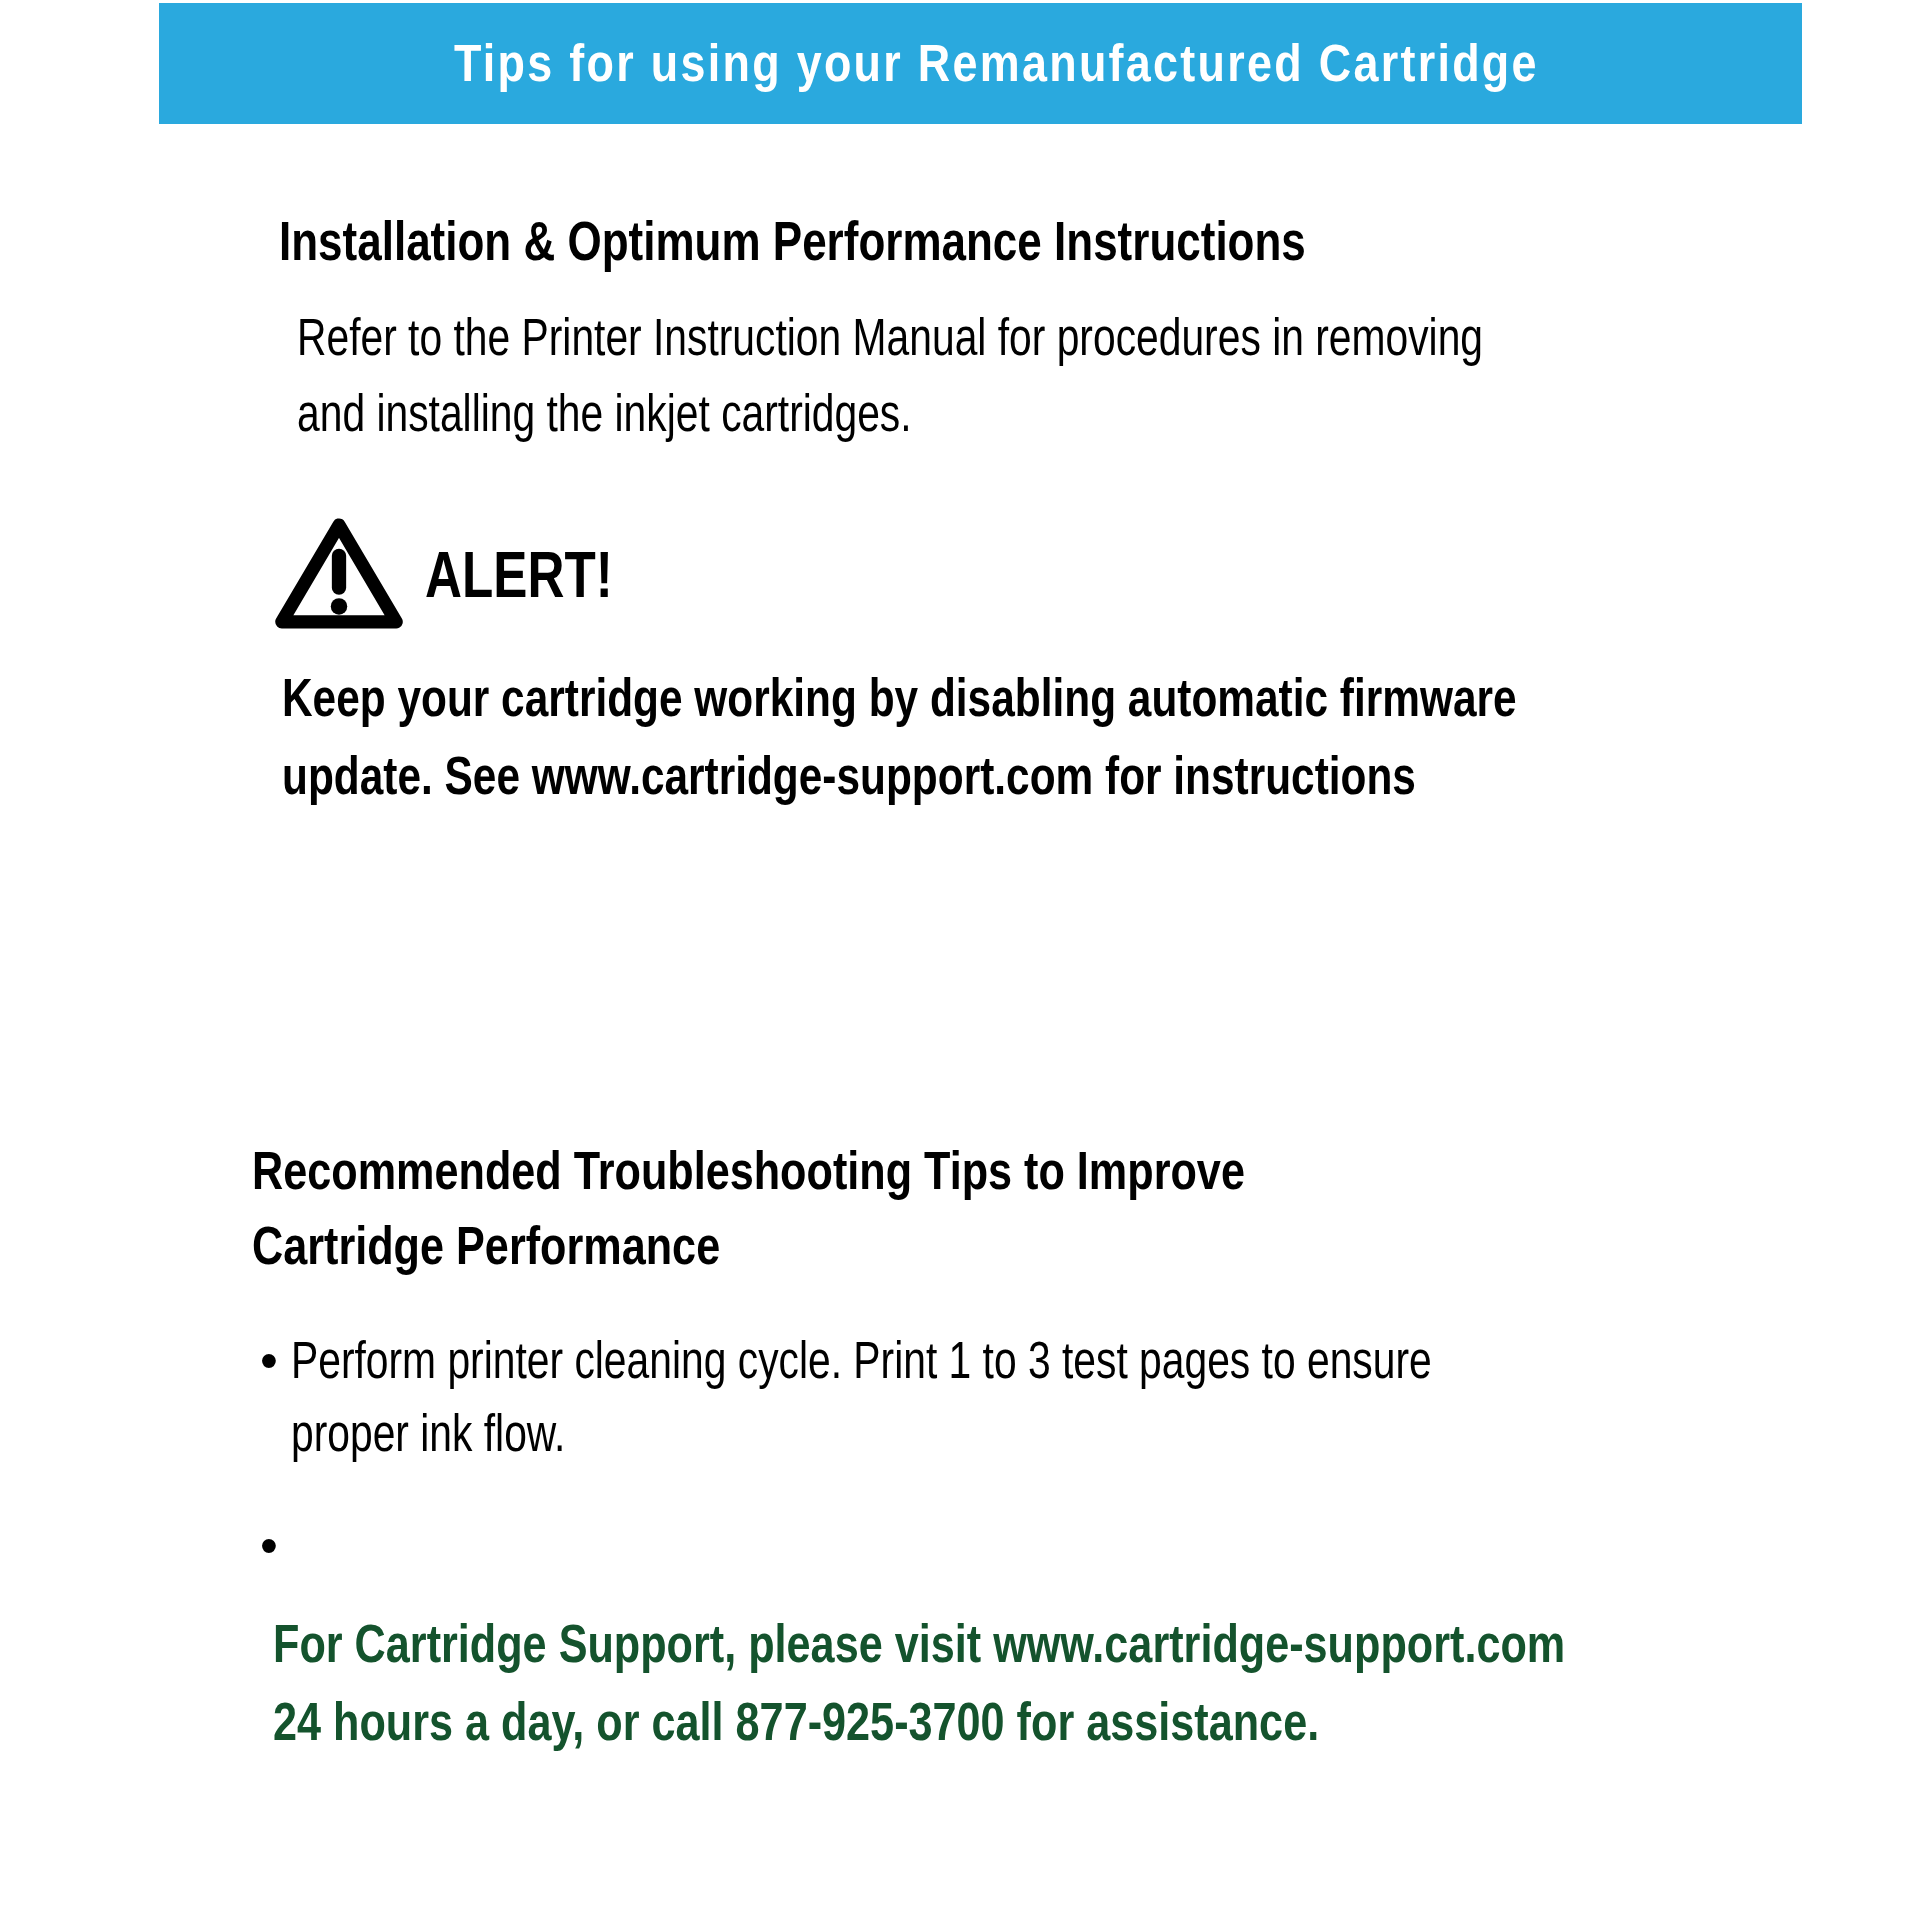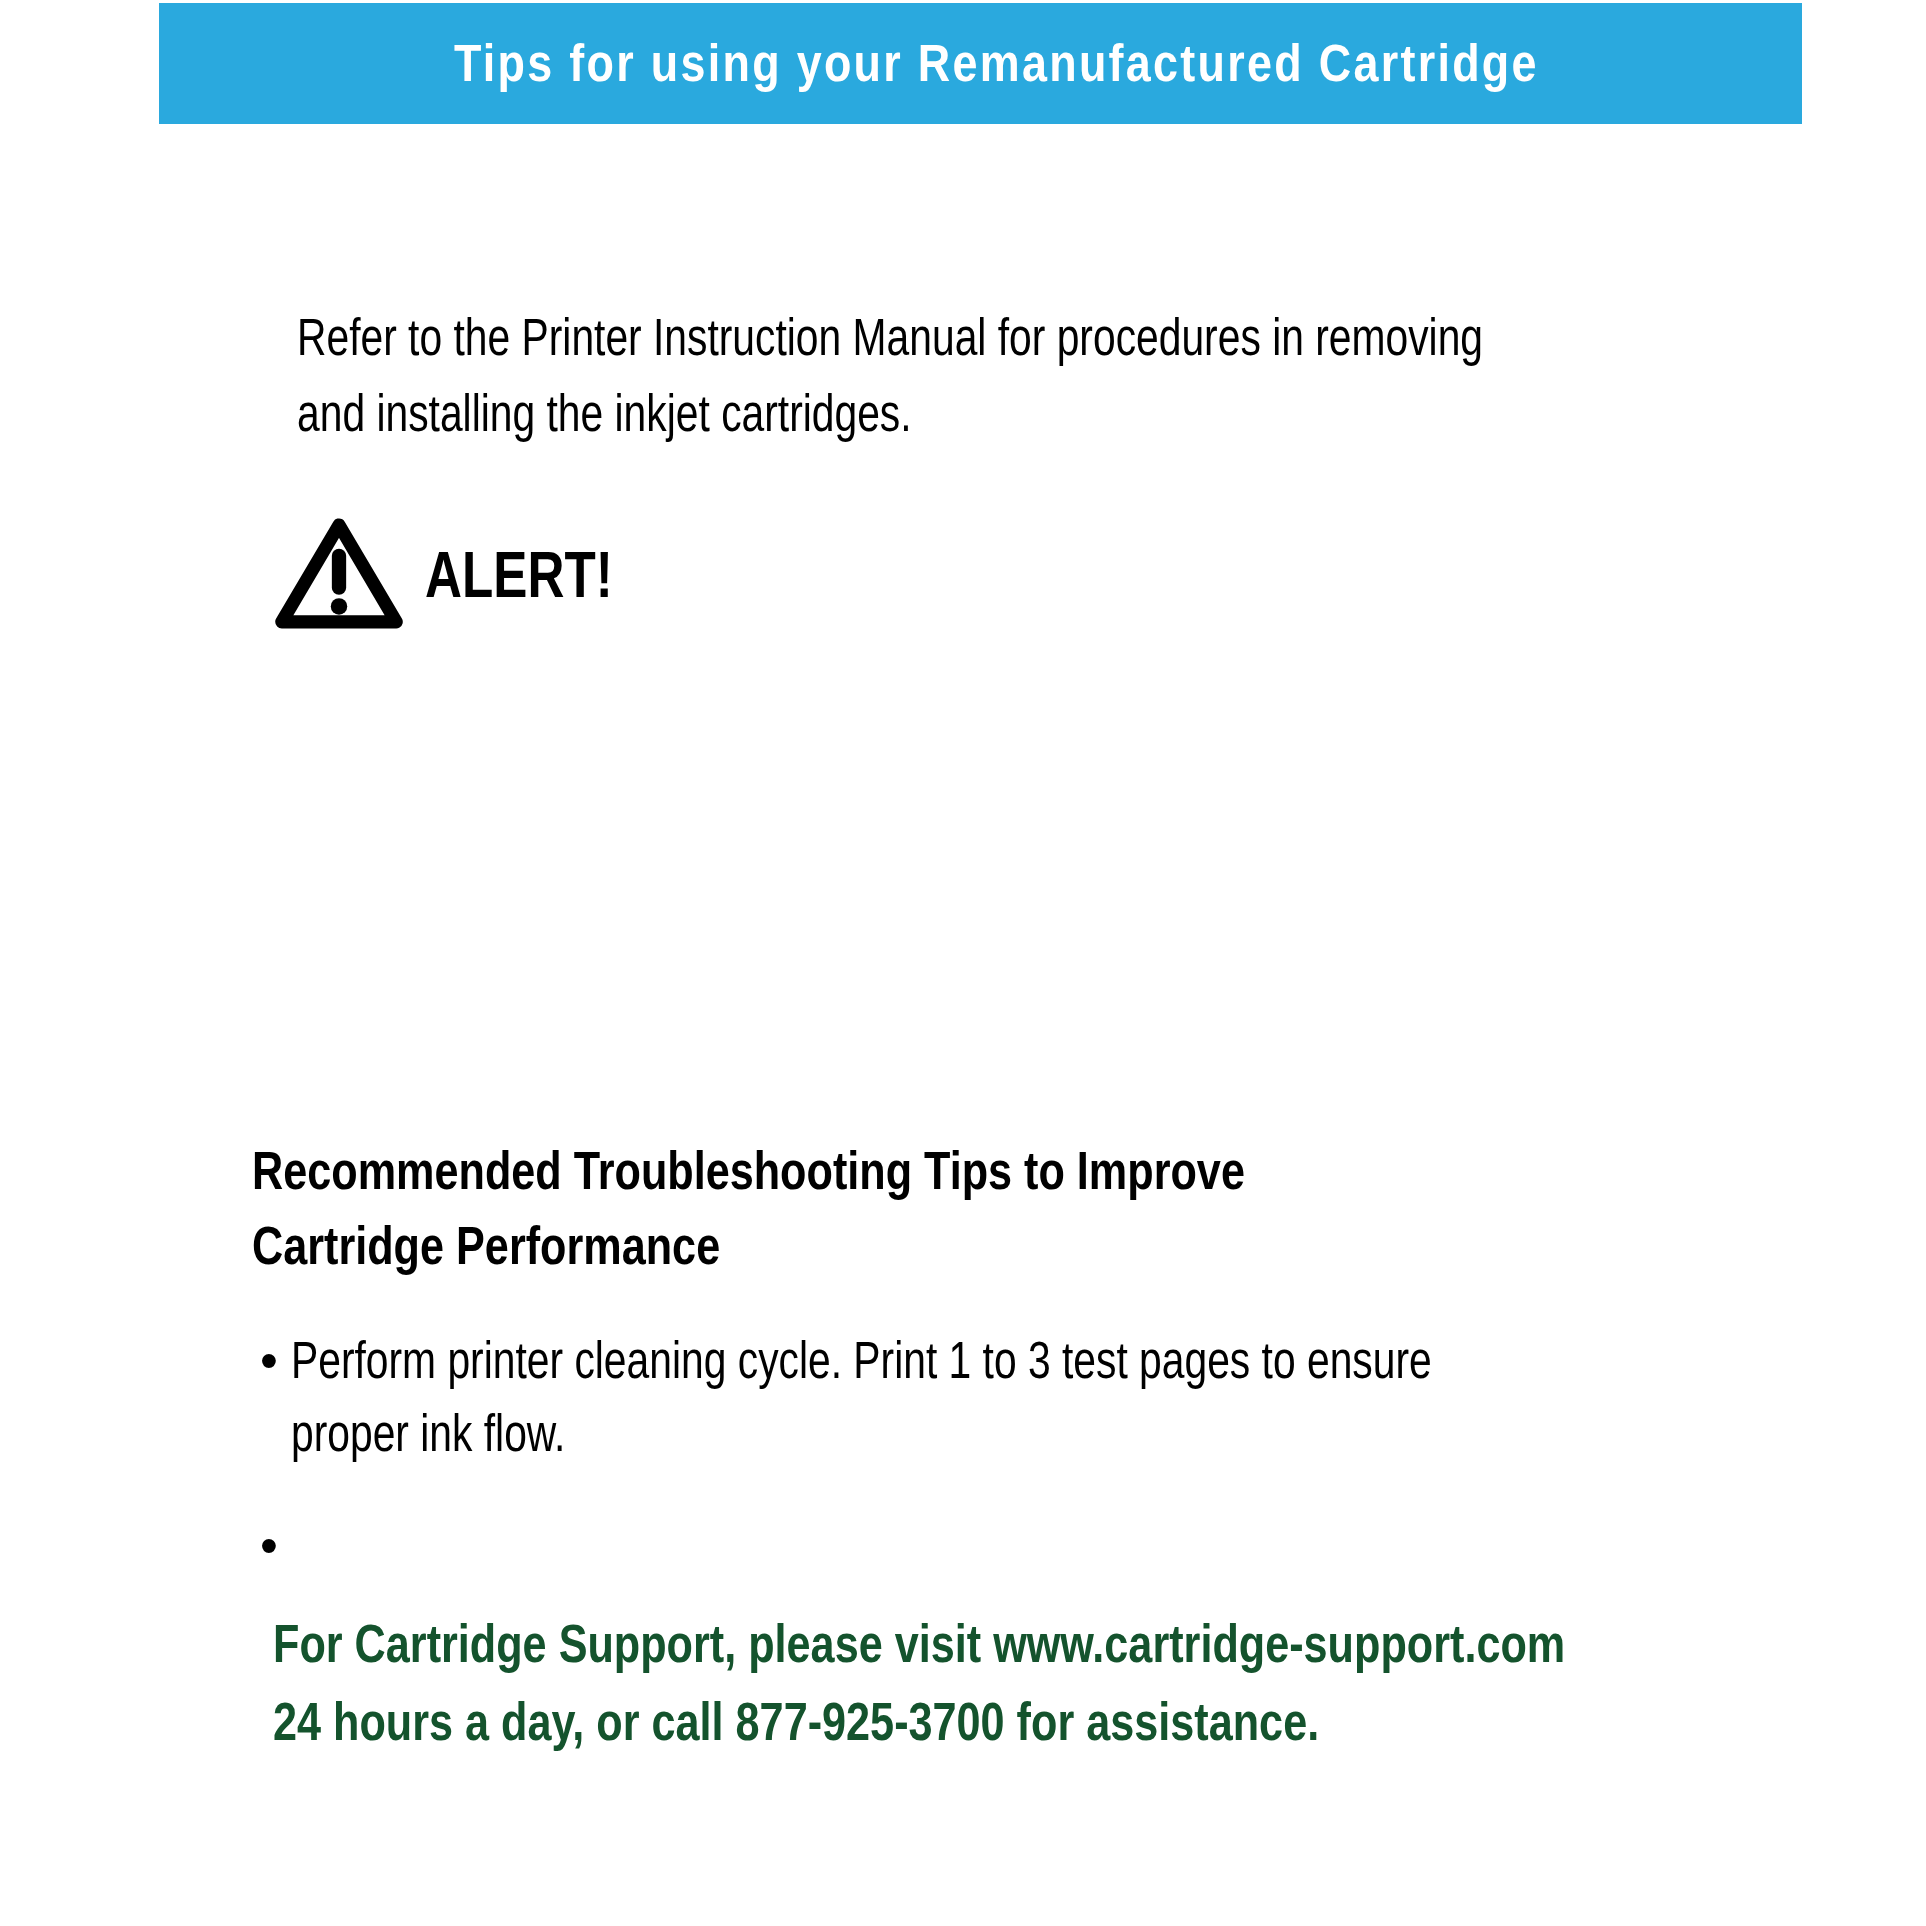--- a/index.html
+++ b/index.html
@@ -38,37 +38,44 @@
 </style>
 </head>
 <body>
 
 <div class="page">
 
   <div class="banner" id="banner-top">
     <span class="banner-text">Tips for using your Remanufactured Cartridge</span>
   </div>
 
+  <div class="section1-heading">
+    <span class="cx">Installation &amp; Optimum Performance Instructions</span>
+  </div>
 
   <div class="body-para">
     <span class="cx">Refer to the Printer Instruction Manual for procedures in removing</span>
     <span class="cx">and installing the inkjet cartridges.</span>
   </div>
 
   <div class="alert-row">
     <svg class="alert-icon-svg" width="132" height="121" viewBox="0 0 120 110" aria-hidden="true">
       <path d="M60 10 L112 98 L8 98 Z" fill="none" stroke="#000" stroke-width="12" stroke-linejoin="round"></path>
       <path d="M60 38 L60 67" fill="none" stroke="#000" stroke-width="13" stroke-linecap="round"></path>
       <circle cx="60" cy="84" r="7.5" fill="#000"></circle>
     </svg>
     <span class="alert-label">
         <span class="cx">ALERT!</span>
       </span>
   </div>
 
+  <div class="alert-para">
+    <span class="cx">Keep your cartridge working by disabling automatic firmware</span>
+    <span class="cx">update. See www.cartridge-support.com for instructions</span>
+  </div>
 
 
   <div class="section2-heading">
     <span class="cx">Recommended Troubleshooting Tips to Improve</span>
     <span class="cx">Cartridge Performance</span>
   </div>
 
   <div class="bullets">
     <div class="bullet">
       <span class="bullet-dot">•</span>

